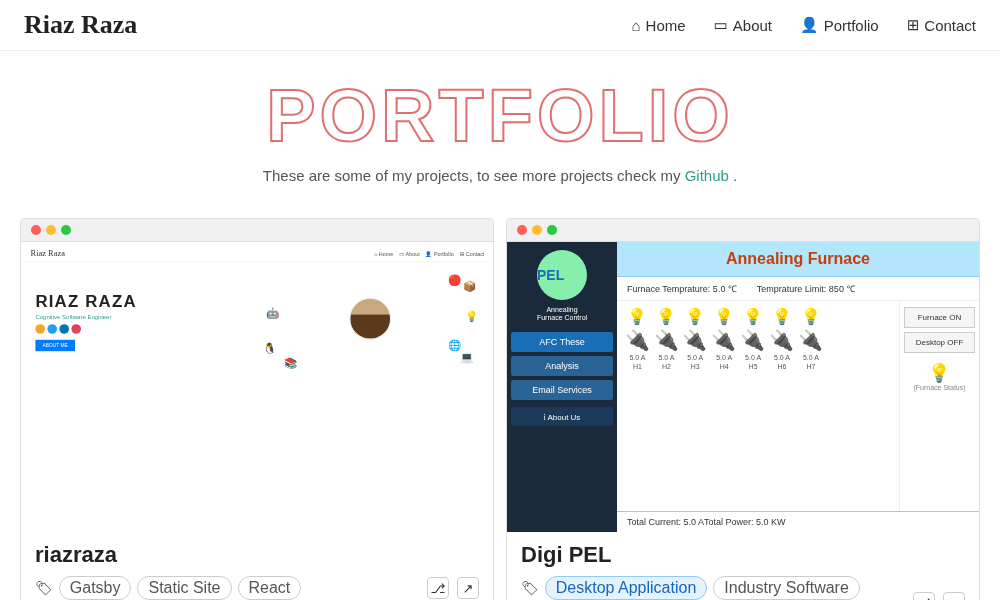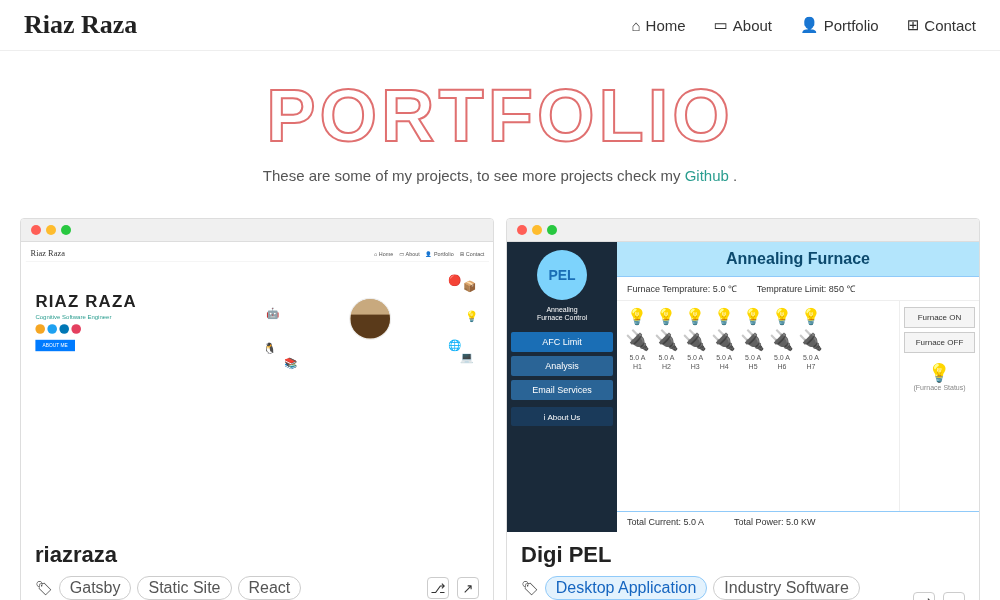--- a/index.html
+++ b/index.html
@@ -164,27 +164,26 @@
       background: #1a2a3a;
       width: 110px;
       display: flex;
       flex-direction: column;
       align-items: center;
       padding: 8px 4px;
       gap: 2px;
       flex-shrink: 0;
     }
     .p2-logo-area {
-      background: #7dd3fc;
+      background: #86efac;
       border-radius: 50%;
       width: 50px;
       height: 50px;
       display: flex;
       align-items: center;
-      justify-content: center;
       margin-bottom: 4px;
     }
     .p2-logo-text { font-size: 14px; font-weight: 900; color: #1a6eb5; }
     .p2-logo-sub { font-size: 7px; color: #fff; text-align: center; line-height: 1.2; margin-bottom: 6px; }
     .p2-menu-item {
       background: #2a6496;
       color: #fff;
       font-size: 9px;
       padding: 5px 8px;
       width: 100%;
@@ -200,21 +199,21 @@
       display: flex;
       flex-direction: column;
       background: #fff;
     }
     .p2-header {
       background: #b3e5fc;
       text-align: center;
       padding: 8px;
       font-size: 16px;
       font-weight: bold;
-      color: #0c4a6e;
+      color: #c2410c;
       border-bottom: 1px solid #90caf9;
     }
     .p2-info-bar {
       padding: 5px 10px;
       font-size: 9px;
       color: #333;
       border-bottom: 1px solid #eee;
       display: flex;
       gap: 20px;
     }
@@ -251,21 +250,20 @@
       font-size: 20px;
       text-align: center;
       padding: 4px;
     }
     .p2-footer-bar {
       border-top: 1px solid #90caf9;
       padding: 5px 10px;
       font-size: 9px;
       color: #333;
       display: flex;
-      gap: 30px;
       background: #fff;
     }
 
     
     .project-info {
       padding: 10px 14px 8px;
     }
     .project-name {
       font-size: 22px;
       font-weight: bold;
@@ -423,21 +421,21 @@
       <div class="browser-dot"></div>
     </div>
     <div style="height:290px;overflow:hidden;">
       <div class="p2-inner">
 
         <div class="p2-sidebar">
           <div class="p2-logo-area">
             <span class="p2-logo-text">PEL</span>
           </div>
           <div class="p2-logo-sub">Annealing<br>Furnace Control</div>
-          <div class="p2-menu-item active">AFC Limit</div>
+          <div class="p2-menu-item active">AFC These</div>
           <div class="p2-menu-item">Analysis</div>
           <div class="p2-menu-item">Email Services</div>
           <div class="p2-about">ℹ About Us</div>
         </div>
 
         <div class="p2-main">
           <div class="p2-header">Annealing Furnace</div>
           <div class="p2-info-bar">
             <span>Furnace Temprature: 5.0 ℃</span>
             <span>Temprature Limit: 850 ℃</span>
@@ -482,21 +480,21 @@
               </div>
               <div class="p2-heater-group">
                 <span style="font-size:16px;color:#f5c842;">💡</span>
                 <span style="font-size:20px;">🔌</span>
                 <span>5.0 A</span>
                 <span>H7</span>
               </div>
             </div>
             <div class="p2-controls">
               <div class="p2-control-btn">Furnace ON</div>
-              <div class="p2-control-btn">Furnace OFF</div>
+              <div class="p2-control-btn">Desktop OFF</div>
               <div class="p2-status-icon">
                 <span style="font-size:18px;color:#f5c842;">💡</span>
                 <div style="font-size:7px;color:#888;">(Furnace Status)</div>
               </div>
             </div>
           </div>
           <div class="p2-footer-bar">
             <span>Total Current: 5.0 A</span>
             <span>Total Power:   5.0 KW</span>
           </div>

